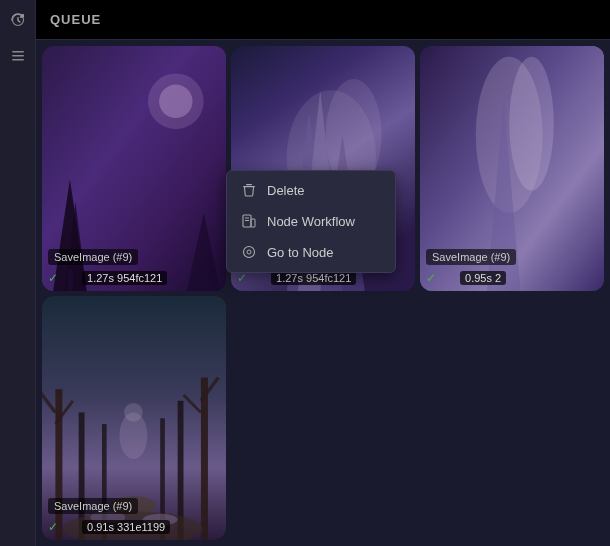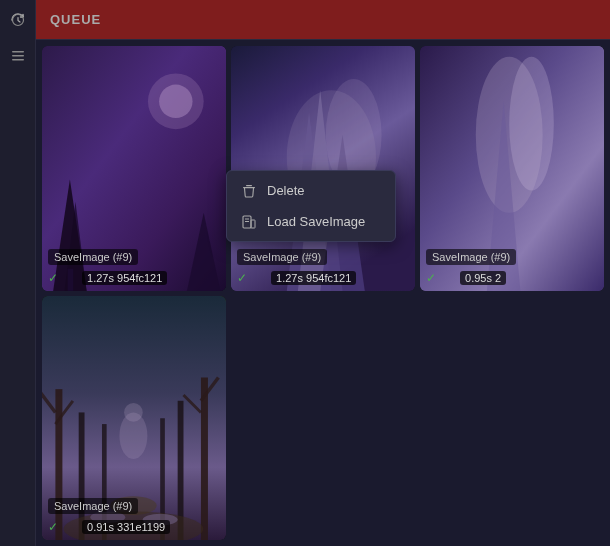--- a/index.html
+++ b/index.html
@@ -39,21 +39,21 @@
 
     
     .main {
       flex: 1;
       display: flex;
       flex-direction: column;
     }
 
     
     .header {
-      background: #7f1d1d;
+      background: #000000;
       height: 40px;
       display: flex;
       align-items: center;
       padding: 0 14px;
       border-bottom: 1px solid #2a2a3e;
     }
     .header-title {
       color: #aaa;
       font-size: 13px;
       font-weight: 600;
@@ -68,21 +68,21 @@
       display: grid;
       grid-template-columns: repeat(3, 1fr);
       grid-template-rows: repeat(2, 1fr);
       gap: 5px;
       position: relative;
     }
 
     
     .queue-item {
       background: #000000;
-      border-radius: 6px;
+      border-radius: 12px;
       overflow: hidden;
       position: relative;
       cursor: pointer;
     }
 
     .queue-item-img {
       width: 100%;
       height: 100%;
       display: block;
     }
@@ -148,21 +148,21 @@
       background: #2a2a3e;
       border: 1px solid #3a3a5a;
       border-radius: 6px;
       padding: 4px 0;
       min-width: 170px;
       z-index: 100;
       box-shadow: 0 4px 16px rgba(0,0,0,0.5);
     }
     .context-menu-item {
       display: flex;
-      align-items: flex-end;
+      align-items: flex-start;
       gap: 10px;
       padding: 8px 14px;
       color: #ccc;
       font-size: 13px;
       cursor: pointer;
     }
     .context-menu-icon {
       font-size: 14px;
       color: #aaa;
       width: 16px;
@@ -351,18 +351,27 @@
       </div>
       <div class="context-menu-item">
         <span class="context-menu-icon">
           <svg width="14" height="14" viewBox="0 0 14 14" fill="none">
             <rect x="1" y="1" width="8" height="12" rx="1" stroke="#aaa" stroke-width="1.1" fill="none"></rect>
             <rect x="9" y="5" width="4" height="8" rx="0.5" stroke="#aaa" stroke-width="1" fill="none"></rect>
             <line x1="3" y1="4" x2="7" y2="4" stroke="#aaa" stroke-width="1"></line>
             <line x1="3" y1="6.5" x2="7" y2="6.5" stroke="#aaa" stroke-width="1"></line>
           </svg>
         </span>
-        <span class="context-menu-label">Load SaveImage</span>
+        <span class="context-menu-label">Node Workflow</span>
+      </div>
+      <div class="context-menu-item">
+        <span class="context-menu-icon">
+          <svg width="14" height="14" viewBox="0 0 14 14" fill="none">
+            <circle cx="7" cy="7" r="5.5" stroke="#aaa" stroke-width="1.1" fill="none"></circle>
+            <circle cx="7" cy="7" r="2" stroke="#aaa" stroke-width="1" fill="none"></circle>
+          </svg>
+        </span>
+        <span class="context-menu-label">Go to Node</span>
       </div>
     </div>
 
   </div>
 </div>
 
 </body></html>

